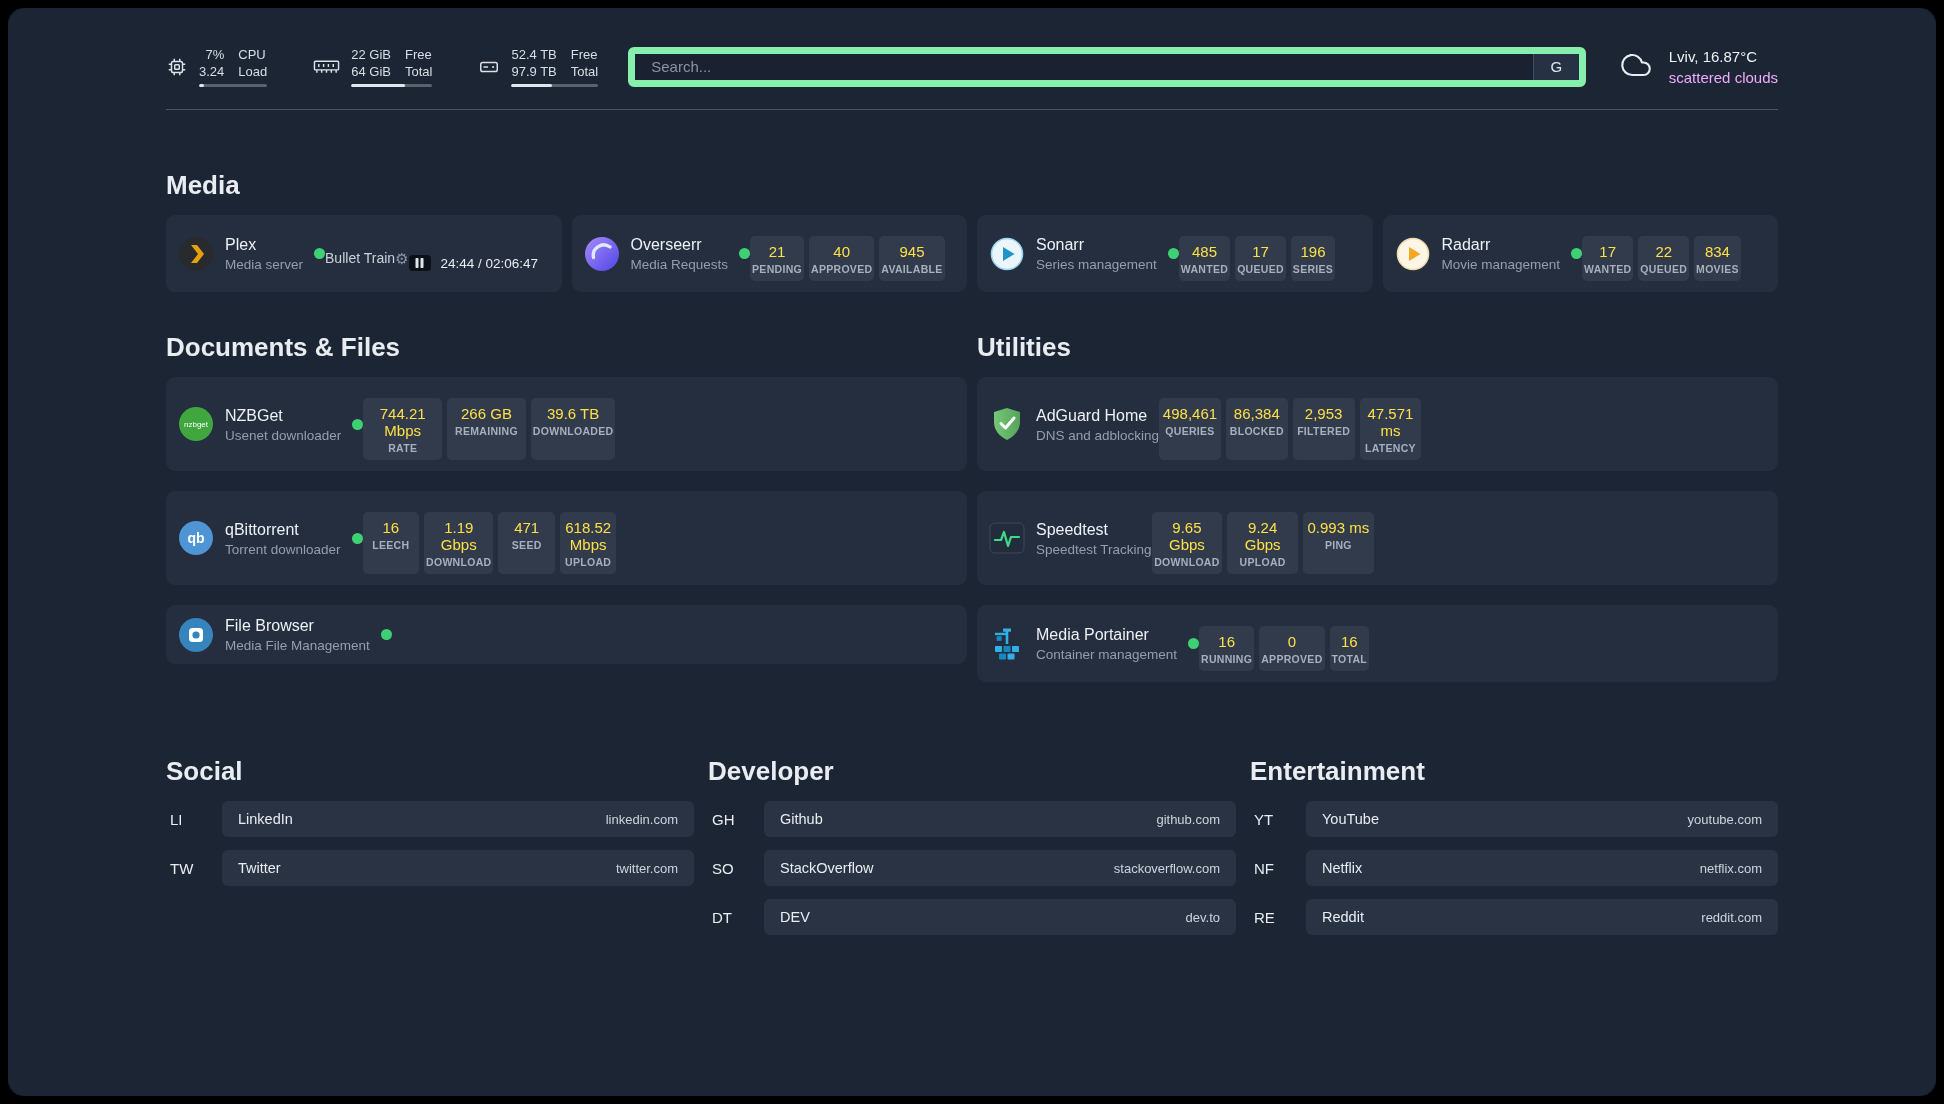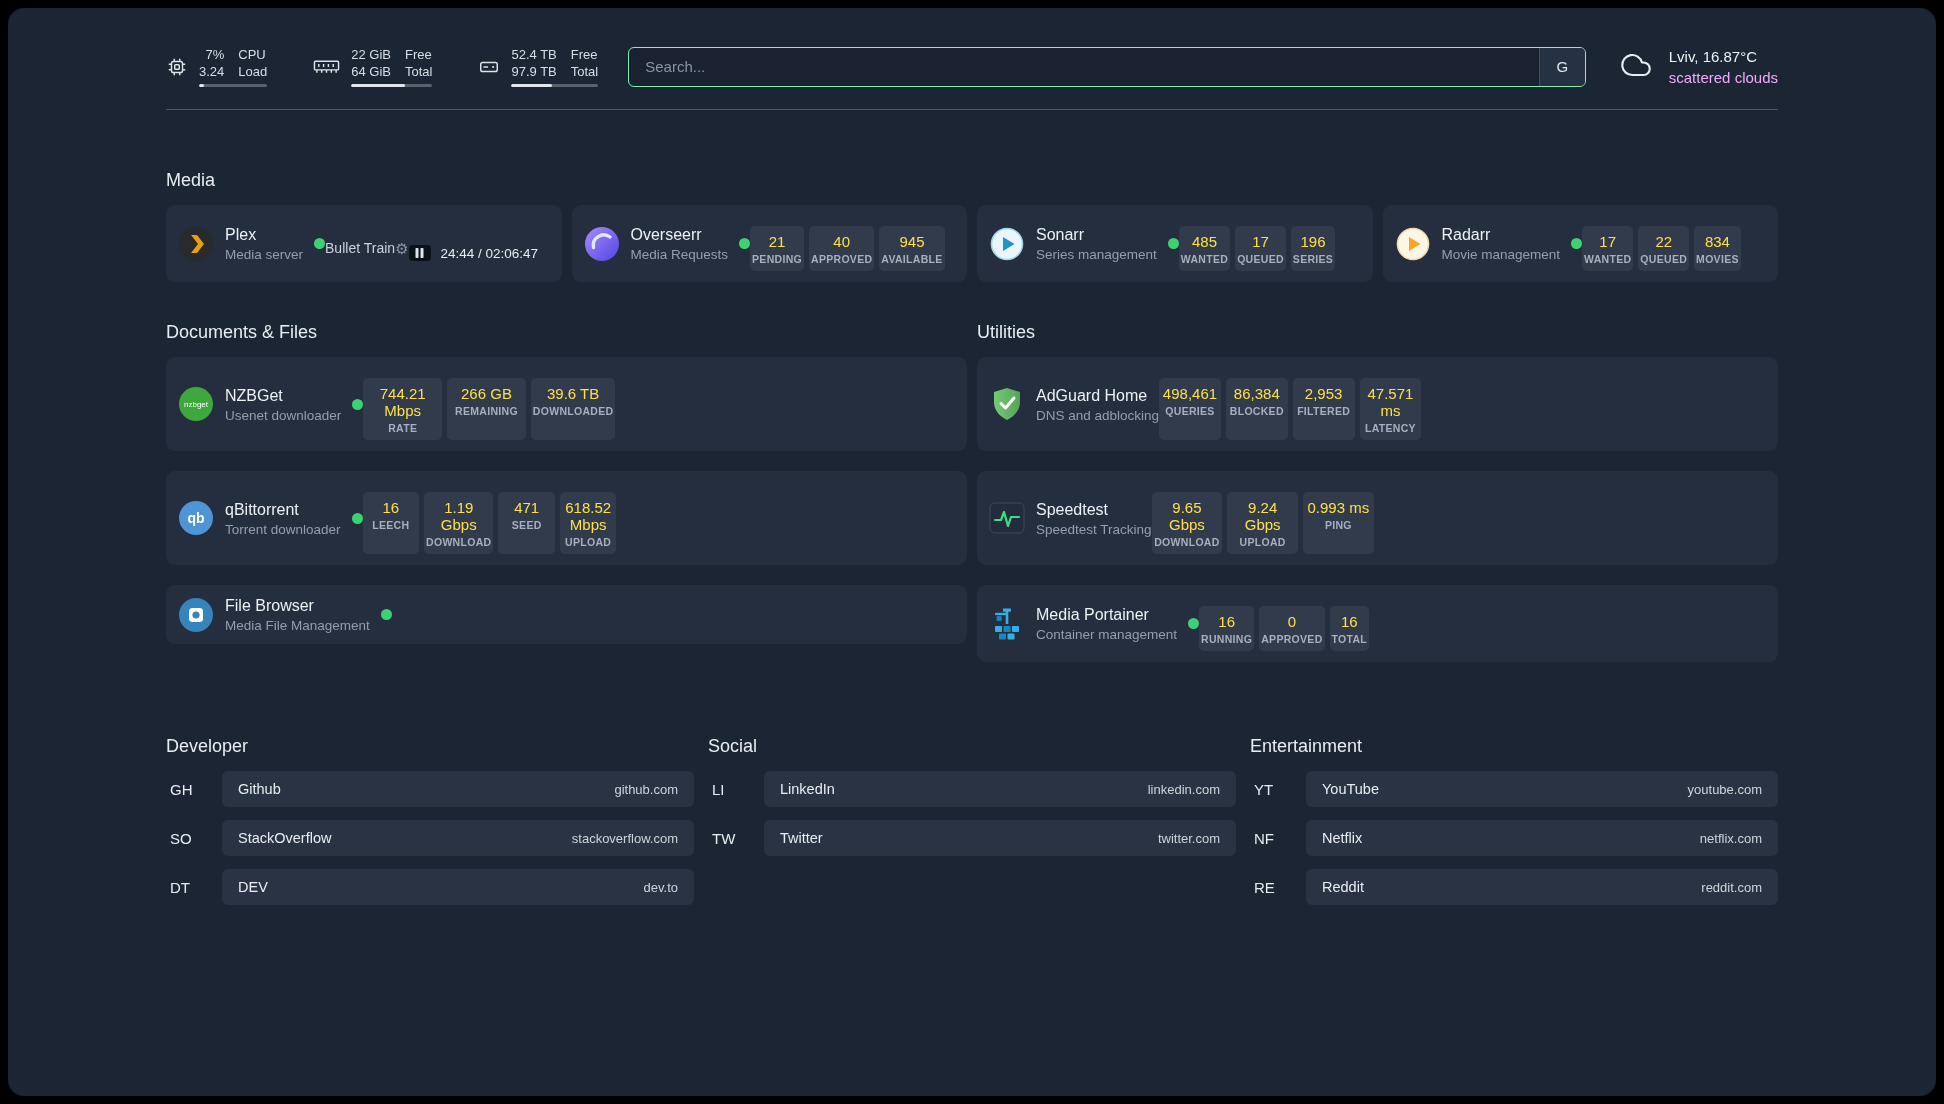--- a/index.html
+++ b/index.html
@@ -14,33 +14,33 @@
   .resource { display:flex; align-items:center; gap:11px; }
   .res-icon { display:flex; align-items:center; color:#dde2e8; }
   .res-body { display:flex; flex-direction:column; }
   .res-rows { display:flex; gap:14px; }
   .res-col { display:flex; flex-direction:column; font-size:13px; line-height:17px; color:#d9dee5; }
   .res-col.values { align-items:flex-end; }
   .res-bar { margin-top:4px; height:3px; border-radius:2px; background:rgba(255,255,255,0.28); overflow:hidden; }
   .res-bar-fill { height:100%; background:#e2e6ec; border-radius:2px; }
 
   .search { flex:1; margin:0 30px; }
-  .search-box { display:flex; height:40px; background:#1a2231; border:1px solid #86efac; border-radius:6px; overflow:hidden; }
+  .search-box { display:flex; height:40px; background:#1a2231; border:7px solid #86efac; border-radius:6px; overflow:hidden; }
   .search-box input { flex:1; background:transparent; border:0; outline:none; padding:0 16px; font-size:15px; color:#e3e7ed; font-family:"Liberation Sans", sans-serif; }
   .search-box input::placeholder { color:#8b94a3; }
   .search-g { width:46px; border:0; border-left:1px solid #414d63; background:#273144; color:#e3e7ed; font-size:15px; cursor:pointer; display:flex; align-items:center; justify-content:center; }
 
   .weather { display:flex; align-items:center; gap:13px; }
   .w-loc { font-size:15px; color:#eef1f5; }
   .w-cond { font-size:15px; color:#f0abfc; margin-top:4px; }
 
   .divider { margin-top:22px; border-bottom:1px solid #4a5568; }
 
   
-  .section-title { font-size:18px; font-weight:400; color:#e9edf2; margin-bottom:14px; }
+  .section-title { font-size:26px; font-weight:700; color:#e9edf2; margin-bottom:14px; }
   .media-section { margin-top:60px; }
   .cards-4 { display:grid; grid-template-columns:repeat(4,1fr); gap:10px; align-items:stretch; }
 
   .card { background:#242e3f; border-radius:9px; padding:11px 12px; display:flex; flex-direction:row; cursor:pointer; }
   .svc-header { display:flex; align-items:center; gap:11px; }
   .svc-icon { width:36px; height:36px; flex:none; display:flex; align-items:center; justify-content:center; }
   .svc-text { display:flex; flex-direction:column; }
   .svc-name { font-size:16px; color:#eef1f5; line-height:1.25; }
   .svc-desc { font-size:13.5px; color:#959eac; margin-top:2px; }
   .dot { margin-left:auto; width:11px; height:11px; border-radius:50%; background:#3ed173; flex:none; }
@@ -513,58 +513,58 @@
                   </div>
           </div>
         </div>
 
       </div>
     </div>
   </div>
 
   <div class="bookmarks">
     <div>
+      <h2 class="section-title">Social</h2>
+      <div class="bm-row">
+        <span class="bm-abbr">LI</span>
+        <div class="bm-pill">
+          <span class="bm-name">LinkedIn</span>
+          <span class="bm-domain">linkedin.com</span>
+        </div>
+      </div>
+      <div class="bm-row">
+        <span class="bm-abbr">TW</span>
+        <div class="bm-pill">
+          <span class="bm-name">Twitter</span>
+          <span class="bm-domain">twitter.com</span>
+        </div>
+      </div>
+    </div>
+
+    <div>
       <h2 class="section-title">Developer</h2>
       <div class="bm-row">
         <span class="bm-abbr">GH</span>
         <div class="bm-pill">
           <span class="bm-name">Github</span>
           <span class="bm-domain">github.com</span>
         </div>
       </div>
       <div class="bm-row">
         <span class="bm-abbr">SO</span>
         <div class="bm-pill">
           <span class="bm-name">StackOverflow</span>
           <span class="bm-domain">stackoverflow.com</span>
         </div>
       </div>
       <div class="bm-row">
         <span class="bm-abbr">DT</span>
         <div class="bm-pill">
           <span class="bm-name">DEV</span>
           <span class="bm-domain">dev.to</span>
-        </div>
-      </div>
-    </div>
-
-    <div>
-      <h2 class="section-title">Social</h2>
-      <div class="bm-row">
-        <span class="bm-abbr">LI</span>
-        <div class="bm-pill">
-          <span class="bm-name">LinkedIn</span>
-          <span class="bm-domain">linkedin.com</span>
-        </div>
-      </div>
-      <div class="bm-row">
-        <span class="bm-abbr">TW</span>
-        <div class="bm-pill">
-          <span class="bm-name">Twitter</span>
-          <span class="bm-domain">twitter.com</span>
         </div>
       </div>
     </div>
 
     <div>
       <h2 class="section-title">Entertainment</h2>
       <div class="bm-row">
         <span class="bm-abbr">YT</span>
         <div class="bm-pill">
           <span class="bm-name">YouTube</span>

